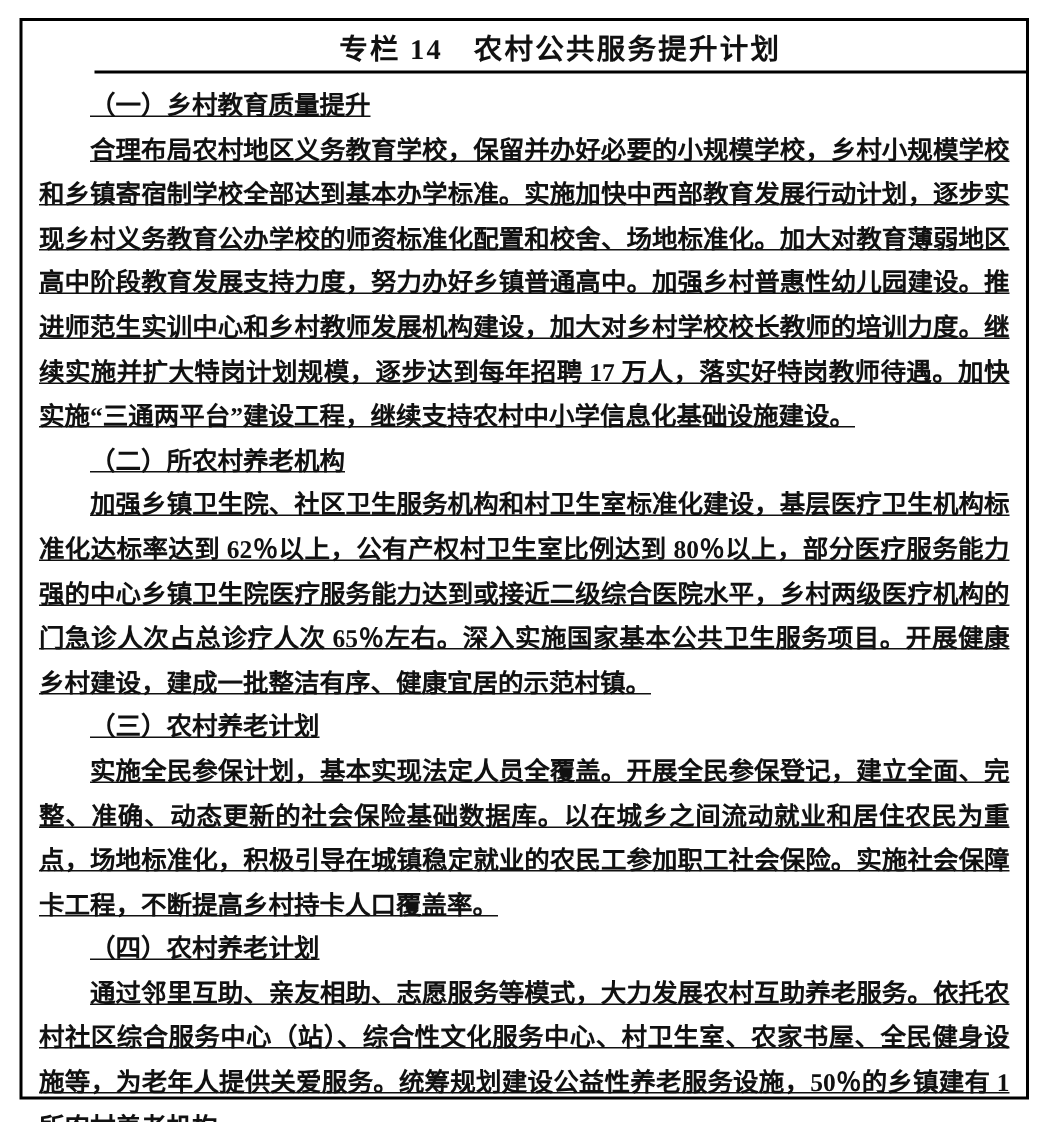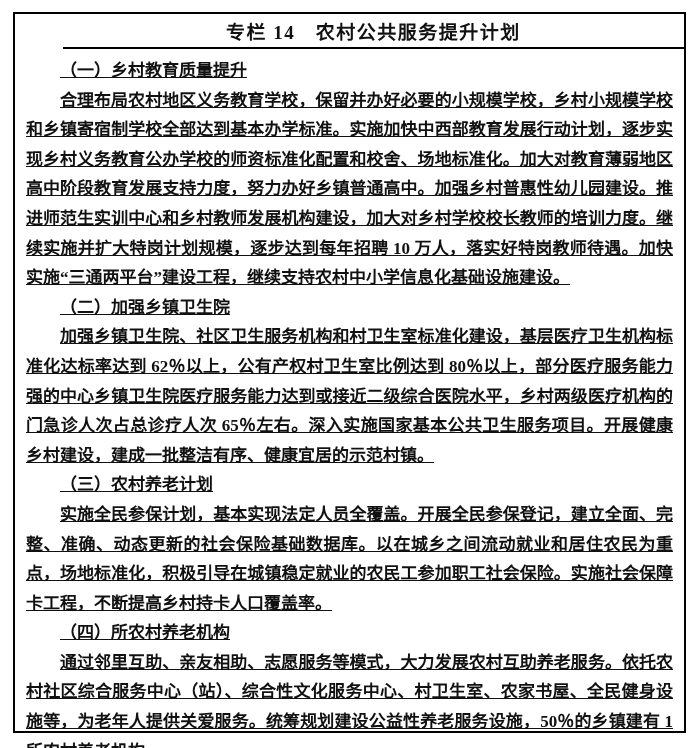--- a/index.html
+++ b/index.html
@@ -58,32 +58,32 @@
 </head>
 <body>
 
 <div class="panel">
   <div class="panel-title">专栏 14　农村公共服务提升计划</div>
 
   <div class="panel-body">
 
     <div class="section">
       <h3 class="section-heading">（一）乡村教育质量提升</h3>
-      <p class="section-paragraph">合理布局农村地区义务教育学校，保留并办好必要的小规模学校，乡村小规模学校和乡镇寄宿制学校全部达到基本办学标准。实施加快中西部教育发展行动计划，逐步实现乡村义务教育公办学校的师资标准化配置和校舍、场地标准化。加大对教育薄弱地区高中阶段教育发展支持力度，努力办好乡镇普通高中。加强乡村普惠性幼儿园建设。推进师范生实训中心和乡村教师发展机构建设，加大对乡村学校校长教师的培训力度。继续实施并扩大特岗计划规模，逐步达到每年招聘 10 万人，落实好特岗教师待遇。加快实施“三通两平台”建设工程，继续支持农村中小学信息化基础设施建设。</p>
+      <p class="section-paragraph">合理布局农村地区义务教育学校，保留并办好必要的小规模学校，乡村小规模学校和乡镇寄宿制学校全部达到基本办学标准。实施加快中西部教育发展行动计划，逐步实现乡村义务教育公办学校的师资标准化配置和校舍、场地标准化。加大对教育薄弱地区高中阶段教育发展支持力度，努力办好乡镇普通高中。加强乡村普惠性幼儿园建设。推进师范生实训中心和乡村教师发展机构建设，加大对乡村学校校长教师的培训力度。继续实施并扩大特岗计划规模，逐步达到每年招聘 17 万人，落实好特岗教师待遇。加快实施“三通两平台”建设工程，继续支持农村中小学信息化基础设施建设。</p>
     </div>
 
     <div class="section">
-      <h3 class="section-heading">（二）加强乡镇卫生院</h3>
+      <h3 class="section-heading">（二）所农村养老机构</h3>
       <p class="section-paragraph">加强乡镇卫生院、社区卫生服务机构和村卫生室标准化建设，基层医疗卫生机构标准化达标率达到 62％以上，公有产权村卫生室比例达到 80％以上，部分医疗服务能力强的中心乡镇卫生院医疗服务能力达到或接近二级综合医院水平，乡村两级医疗机构的门急诊人次占总诊疗人次 65％左右。深入实施国家基本公共卫生服务项目。开展健康乡村建设，建成一批整洁有序、健康宜居的示范村镇。</p>
     </div>
 
     <div class="section">
       <h3 class="section-heading">（三）农村养老计划</h3>
       <p class="section-paragraph">实施全民参保计划，基本实现法定人员全覆盖。开展全民参保登记，建立全面、完整、准确、动态更新的社会保险基础数据库。以在城乡之间流动就业和居住农民为重点，场地标准化，积极引导在城镇稳定就业的农民工参加职工社会保险。实施社会保障卡工程，不断提高乡村持卡人口覆盖率。</p>
     </div>
 
     <div class="section">
-      <h3 class="section-heading">（四）所农村养老机构</h3>
+      <h3 class="section-heading">（四）农村养老计划</h3>
       <p class="section-paragraph">通过邻里互助、亲友相助、志愿服务等模式，大力发展农村互助养老服务。依托农村社区综合服务中心（站）、综合性文化服务中心、村卫生室、农家书屋、全民健身设施等，为老年人提供关爱服务。统筹规划建设公益性养老服务设施，50％的乡镇建有 1 所农村养老机构。</p>
     </div>
 
   </div>
 </div>
 
 </body></html>

